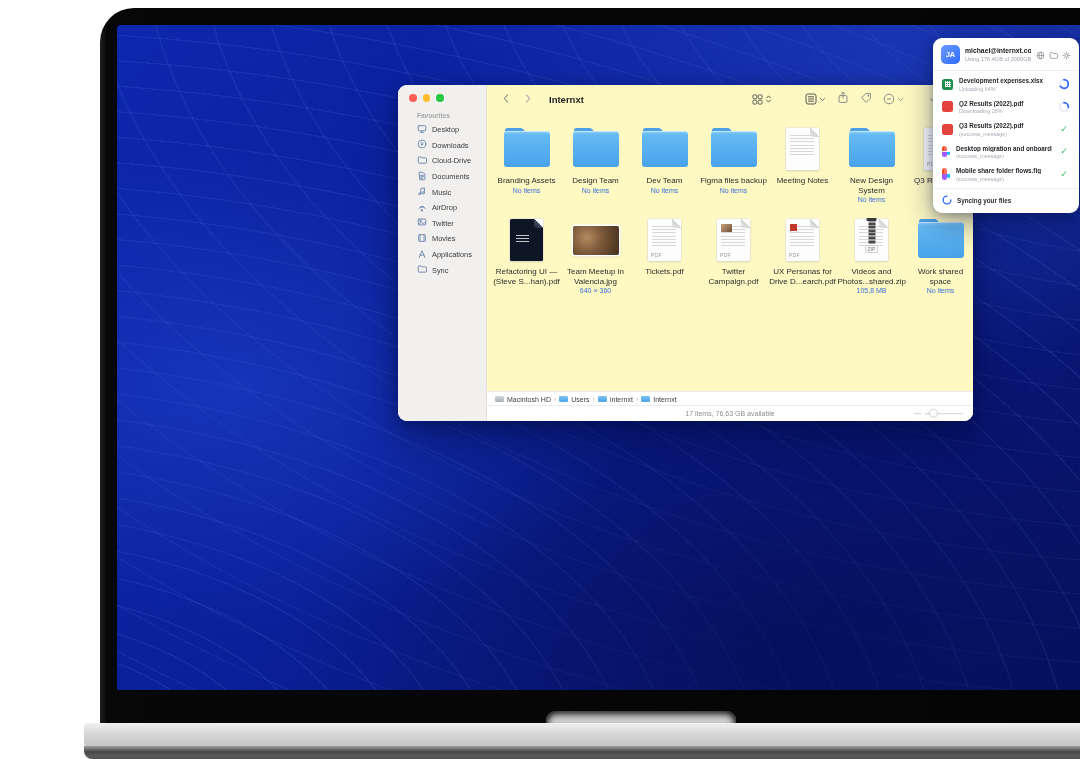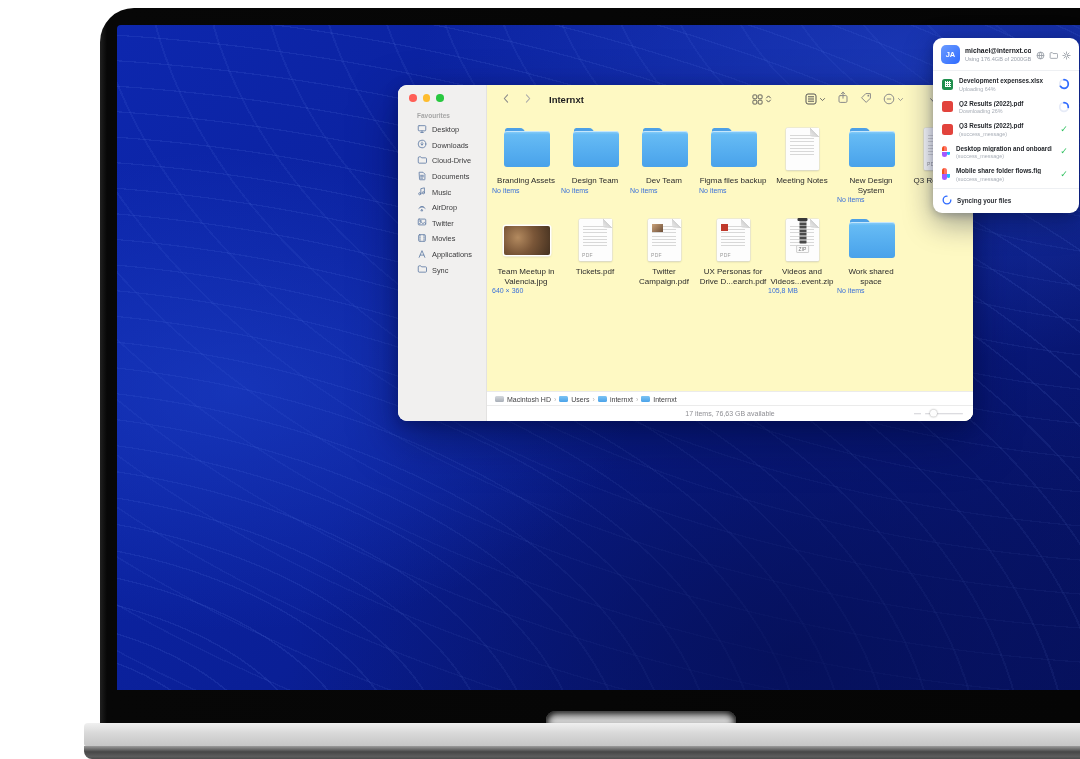--- a/index.html
+++ b/index.html
@@ -40,21 +40,21 @@
 
   .content{position:relative;flex:1;min-width:0;background:#fef9c3;}
   .toolbar{height:28px;display:flex;align-items:center;padding:0 12px 0 14px;}
   .tb-title{margin-left:16px;font-size:9.5px;font-weight:700;color:#1c1c1e;}
   .tb-right{margin-left:auto;display:flex;align-items:center;gap:11px;}
   .tb-btn{display:flex;align-items:center;gap:2px;}
   .dark-circle{width:13px;height:13px;border-radius:50%;background:radial-gradient(circle at 35% 30%,#4a4a4a,#1f1f1f 70%);}
 
   .filegrid{position:absolute;left:0;right:0;top:28px;bottom:30px;overflow:hidden;display:grid;
             grid-template-columns:repeat(7,69px);grid-auto-rows:91px;justify-content:start;padding:12px 0 0 5px;}
-  .cell{display:flex;flex-direction:column;}
+  .cell{display:flex;flex-direction:column;align-items:center;}
   .iconbox{height:48px;display:flex;align-items:center;justify-content:center;width:100%;}
   .fname{font-size:8px;line-height:9.5px;color:#2b2b2b;text-align:center;max-width:68px;margin-top:3px;}
   .fsub{font-size:7px;color:#3b71d8;margin-top:1px;}
 
   
   .ficon{width:46px;height:36px;position:relative;}
   .ficon .tab{position:absolute;top:-3px;left:1px;width:20px;height:10px;border-radius:2.5px 5px 0 0;background:#4da0e6;}
   .ficon .fbody{position:absolute;inset:0;border-radius:3px;
      background:linear-gradient(180deg,#8ed0f9 0%,#66bbf4 10%,#55adef 60%,#49a2ea 100%);
      box-shadow:inset 0 1px 0 rgba(255,255,255,.5);}
@@ -353,20 +353,29 @@
                 <i class="ear"></i>
                 <i class="plines"></i>
                 <i class="deco-chart"></i>
                 <span class="pdf-badge">PDF</span>
               </div>
             </div>
             <div class="fname">Q3 Results.pdf</div>
           </div>
           <div class="cell">
             <div class="iconbox">
+              <div class="page cover">
+                <i class="ear"></i>
+                <i class="plines"></i>
+              </div>
+            </div>
+            <div class="fname">Refactoring UI — (Steve S...han).pdf</div>
+          </div>
+          <div class="cell">
+            <div class="iconbox">
               <div class="imgthumb"></div>
             </div>
             <div class="fname">Team Meetup in Valencia.jpg</div>
             <div class="fsub">640 × 360</div>
           </div>
           <div class="cell">
             <div class="iconbox">
               <div class="page">
                 <i class="ear"></i>
                 <i class="plines"></i>
@@ -399,21 +408,21 @@
           </div>
           <div class="cell">
             <div class="iconbox">
               <div class="page">
                 <i class="ear"></i>
                 <i class="plines"></i>
                 <i class="zipper"></i>
                 <span class="zip-badge">ZIP</span>
               </div>
             </div>
-            <div class="fname">Videos and Videos...event.zip</div>
+            <div class="fname">Videos and Photos...shared.zip</div>
             <div class="fsub">105,8 MB</div>
           </div>
           <div class="cell">
             <div class="iconbox">
               <div class="ficon">
                 <i class="tab"></i>
                 <i class="fbody"></i>
               </div>
             </div>
             <div class="fname">Work shared space</div>

